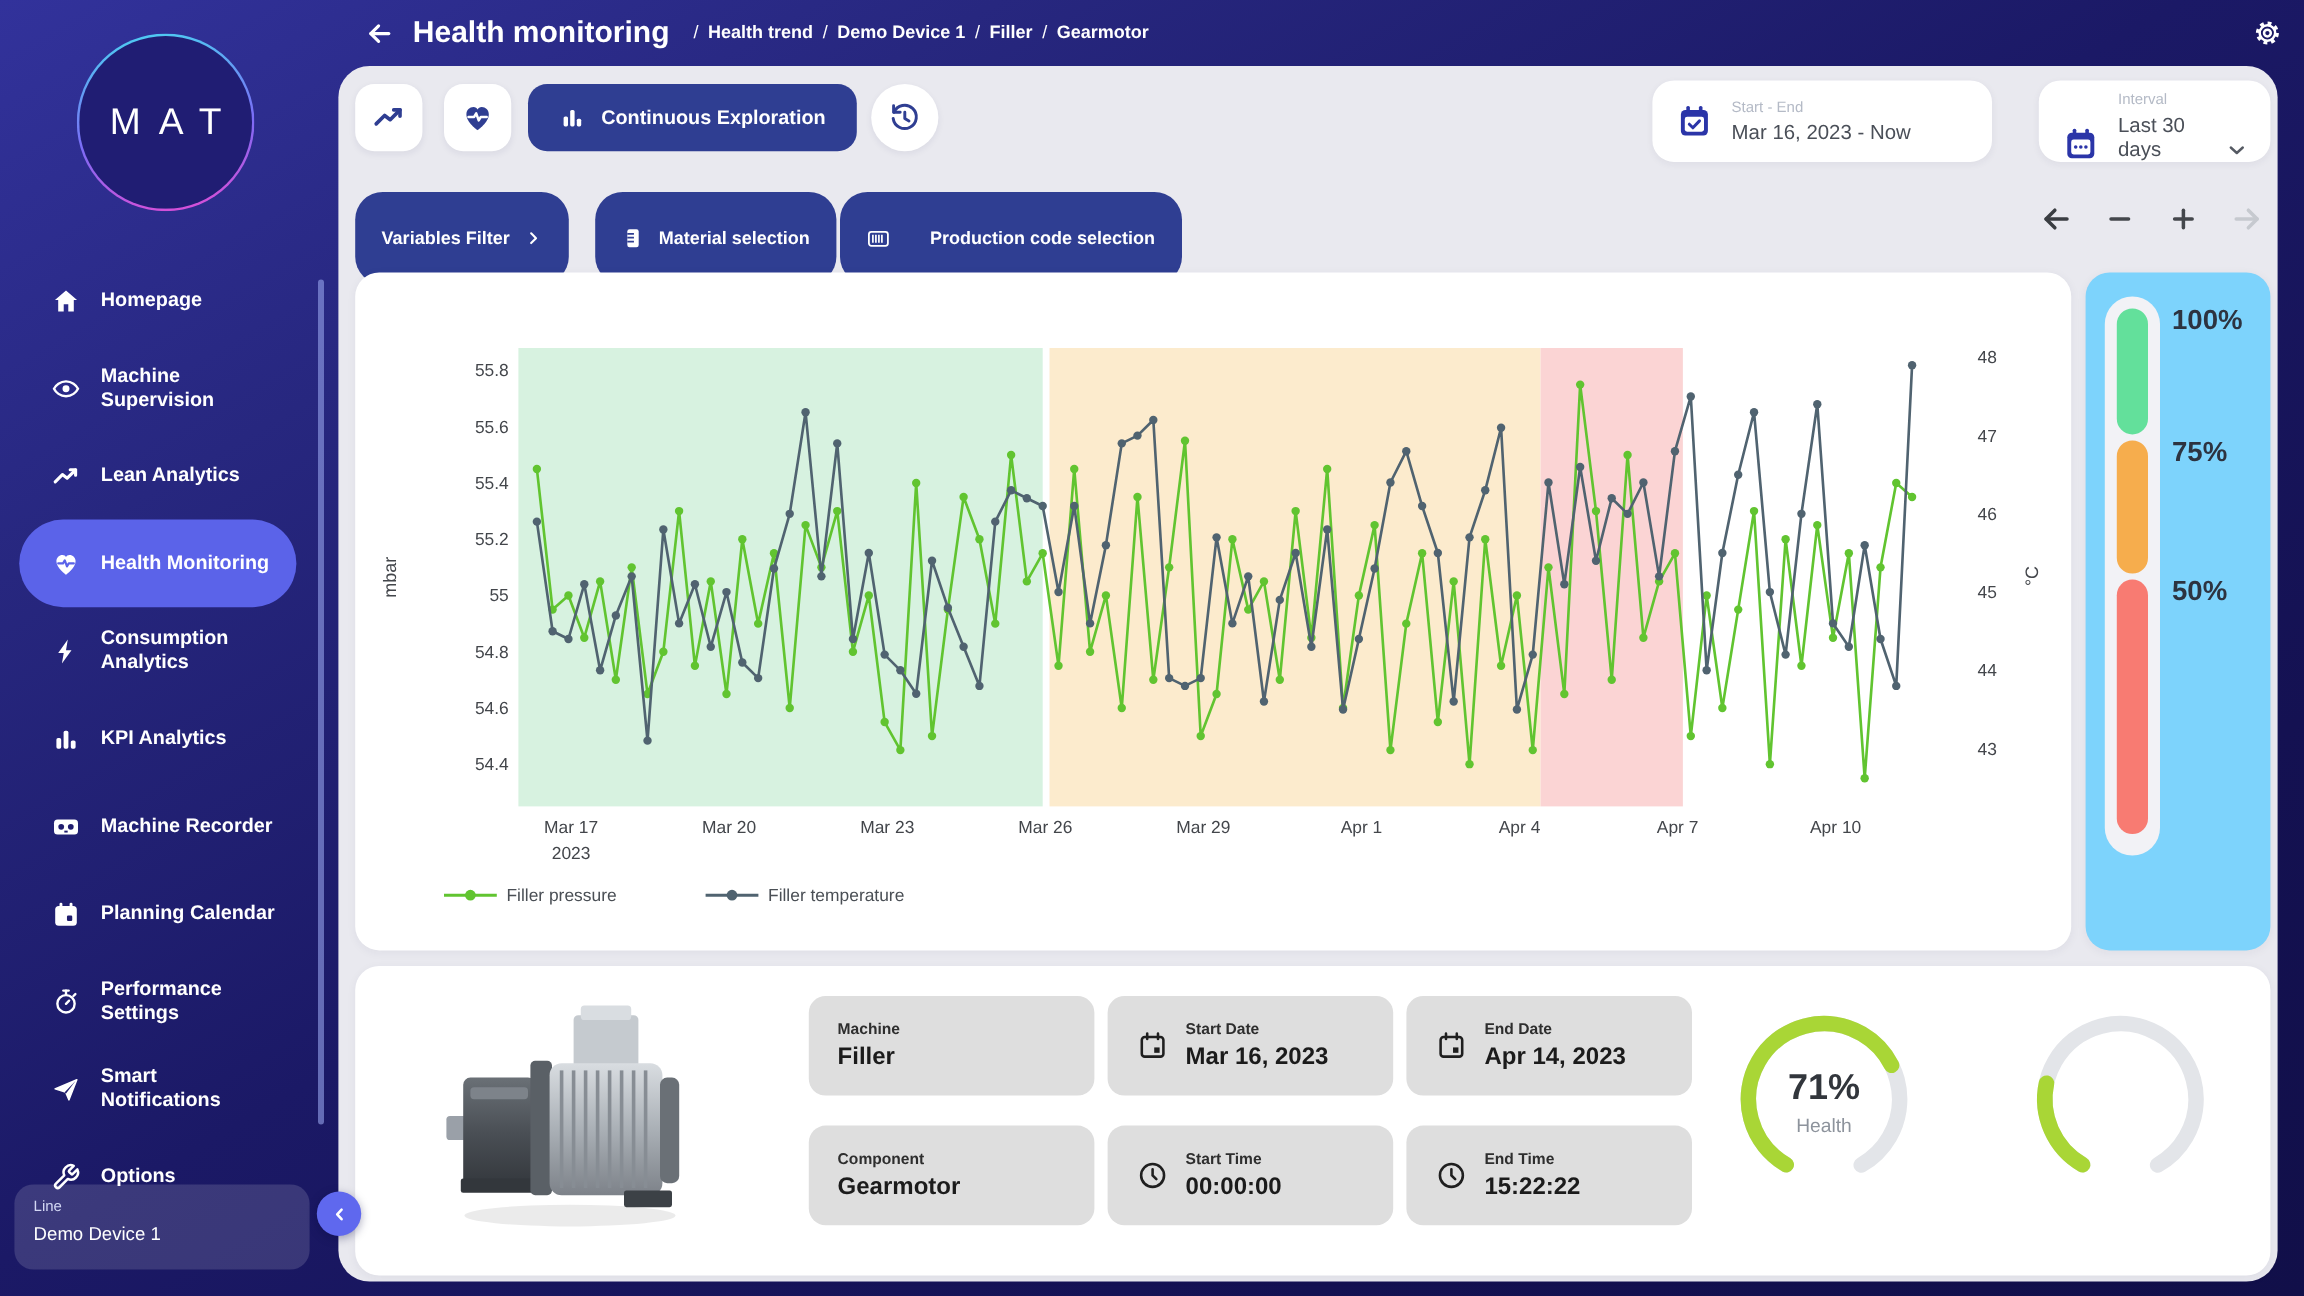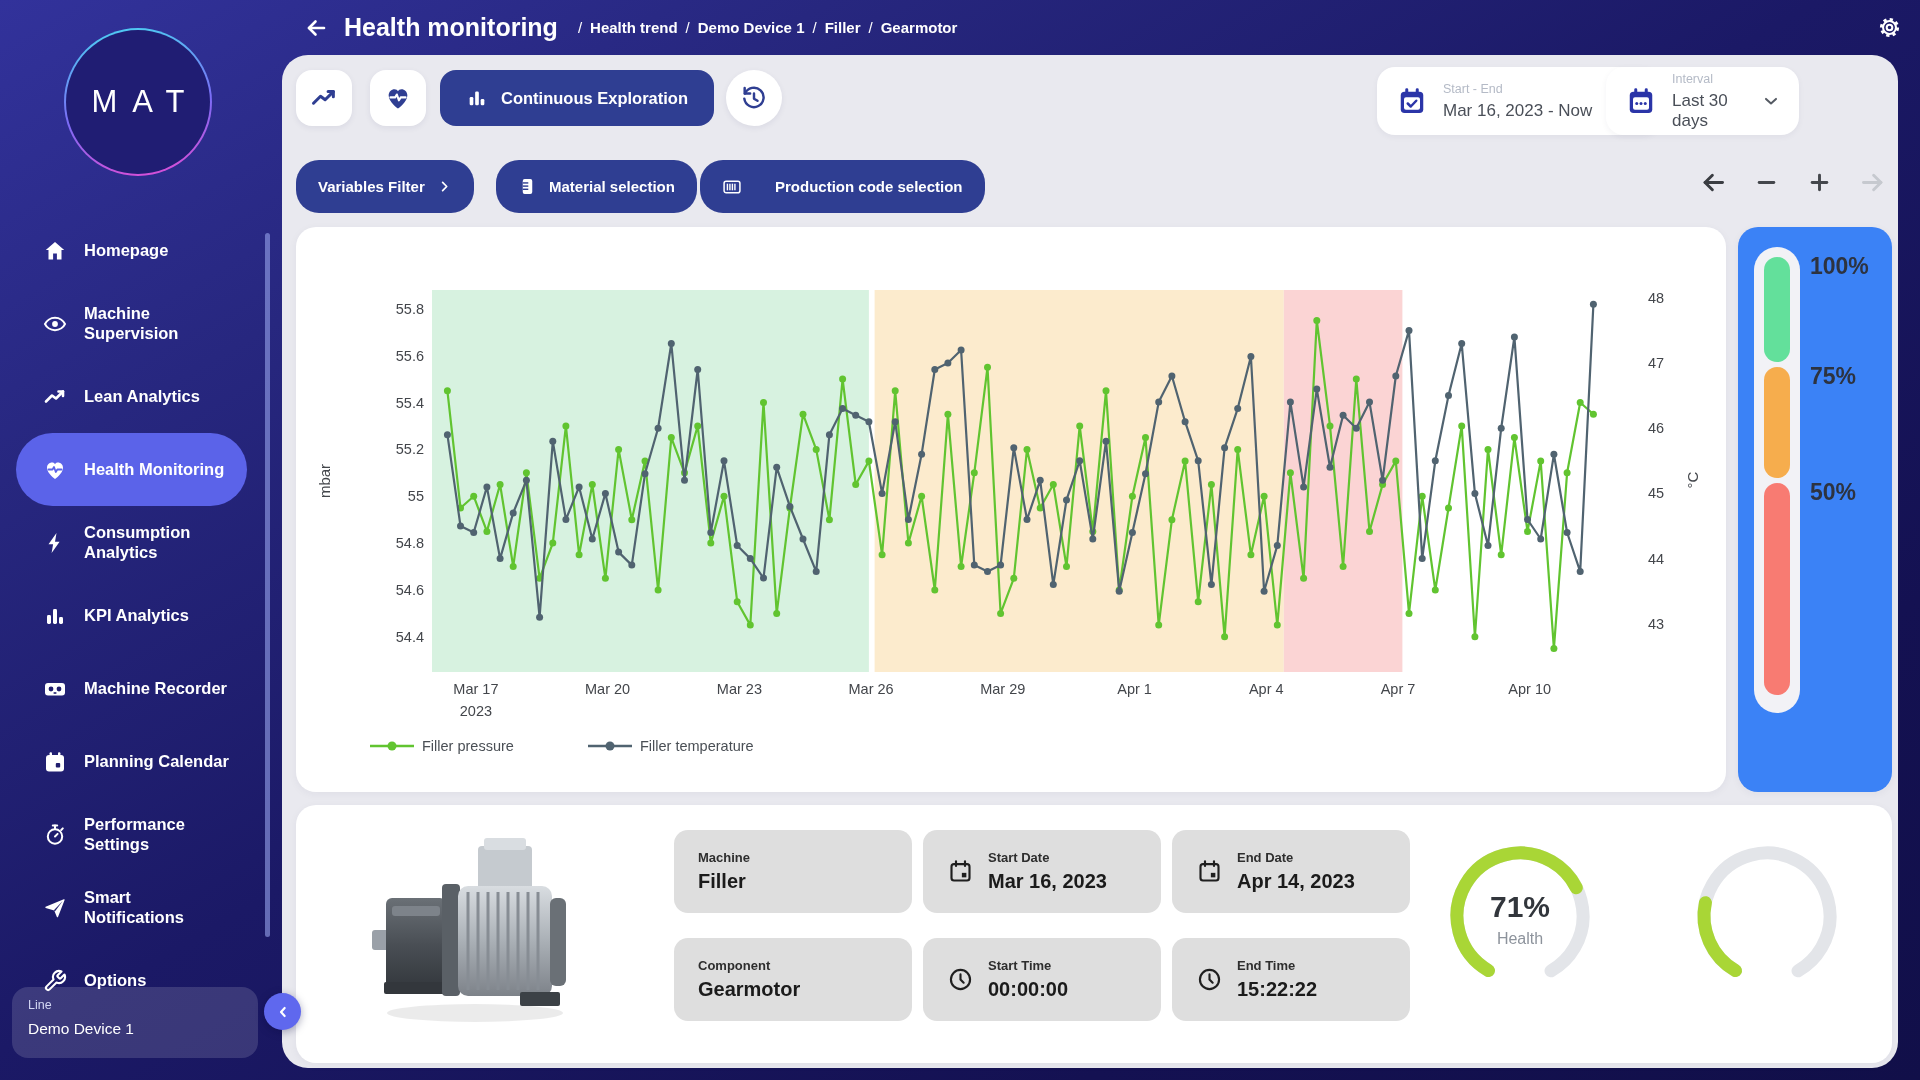--- a/index.html
+++ b/index.html
@@ -48,26 +48,26 @@
   .icon-btn svg{width:28px;height:28px;}
   .btn-exploration{left:158px;top:15px;height:56px;border-radius:16px;background:#2f3e92;color:#fff;
     display:flex;align-items:center;gap:13px;padding:0 26px;font-size:16.5px;font-weight:700;cursor:pointer;}
   .btn-history{left:444px;top:15px;border-radius:50%;}
   .dt-card{top:12px;height:68px;background:#fff;border-radius:18px;display:flex;align-items:center;
     padding:0 18px 0 20px;box-sizing:border-box;cursor:pointer;box-shadow:0 2px 6px rgba(30,30,80,.05);}
   .dt-ico{width:30px;height:30px;margin-right:16px;}
   .dt-label{font-size:12.5px;color:#b4bac6;margin-bottom:5px;}
   .dt-value{font-size:17px;color:#4a4f58;}
   .pill{top:105px;height:45px;border-radius:23px;background:#2f3e92;color:#fff;display:flex;
-    align-items:center;gap:12px;padding:4px 22px;font-size:15px;font-weight:700;cursor:pointer;}
+    align-items:center;gap:12px;padding:16px 22px;font-size:15px;font-weight:700;cursor:pointer;}
   .zoomctl{top:105px;height:45px;display:flex;align-items:center;gap:26px;left:1418px;}
   .zoomctl svg{width:27px;height:27px;cursor:pointer;}
   .chart-card{left:14px;top:172px;width:1430px;height:565px;background:#fff;border-radius:20px;
     box-shadow:0 2px 8px rgba(30,30,80,.05);}
-  .gauge-panel{left:1456px;top:172px;width:154px;height:565px;background:#3b82f6;border-radius:20px;
+  .gauge-panel{left:1456px;top:172px;width:154px;height:565px;background:#7dd3fc;border-radius:20px;
     box-shadow:0 2px 8px rgba(30,30,80,.05);}
   .scale-track{position:absolute;left:16px;top:20px;width:46px;height:466px;border-radius:23px;background:#f2f2f6;}
   .scale-seg{position:absolute;left:26px;width:26px;border-radius:13px;}
   .scale-label{position:absolute;left:72px;font-size:23px;font-weight:800;color:#2d3340;}
   .bottom-card{left:14px;top:750px;width:1596px;height:258px;background:#fff;border-radius:20px;
     box-shadow:0 2px 8px rgba(30,30,80,.05);}
   .info-card{position:absolute;width:238px;height:83px;border-radius:14px;background:#dedede;
     display:flex;align-items:center;padding:0 0 0 24px;box-sizing:border-box;}
   .info-ico{width:27px;height:27px;margin-right:14px;color:#1f1f1f;}
   .info-label{font-size:13px;font-weight:700;color:#2e2e2e;margin-bottom:5px;}
@@ -267,21 +267,21 @@
           <rect x="6.6" y="1.8" width="2.4" height="4.6" rx="1.1" fill="#2b35a8"></rect>
           <rect x="15" y="1.8" width="2.4" height="4.6" rx="1.1" fill="#2b35a8"></rect>
           <rect x="5.6" y="9" width="12.8" height="10" rx="1.6" fill="#fff"></rect>
           <polyline points="8.6 14 11 16.4 15.4 11.8" fill="none" stroke="#2b35a8" stroke-width="2" stroke-linecap="round" stroke-linejoin="round"></polyline>
         </svg>
       <div>
         <div class="dt-label">Start - End</div>
         <div class="dt-value">Mar 16, 2023 - Now</div>
       </div>
     </div>
-    <div class="abs dt-card" style="left:1324px;width:193px;">
+    <div class="abs dt-card" style="left:1417px;width:193px;align-items:flex-end;">
       <svg class="dt-ico" viewBox="0 0 24 24">
           <rect x="3" y="4.5" width="18" height="17" rx="3" fill="#2b35a8"></rect>
           <rect x="6.6" y="1.8" width="2.4" height="4.6" rx="1.1" fill="#2b35a8"></rect>
           <rect x="15" y="1.8" width="2.4" height="4.6" rx="1.1" fill="#2b35a8"></rect>
           <rect x="5.6" y="9" width="12.8" height="10" rx="1.6" fill="#fff"></rect>
           <circle cx="8.6" cy="14" r="1.2" fill="#2b35a8"></circle>
           <circle cx="12" cy="14" r="1.2" fill="#2b35a8"></circle>
           <circle cx="15.4" cy="14" r="1.2" fill="#2b35a8"></circle>
         </svg>
       <div style="flex:1;">

